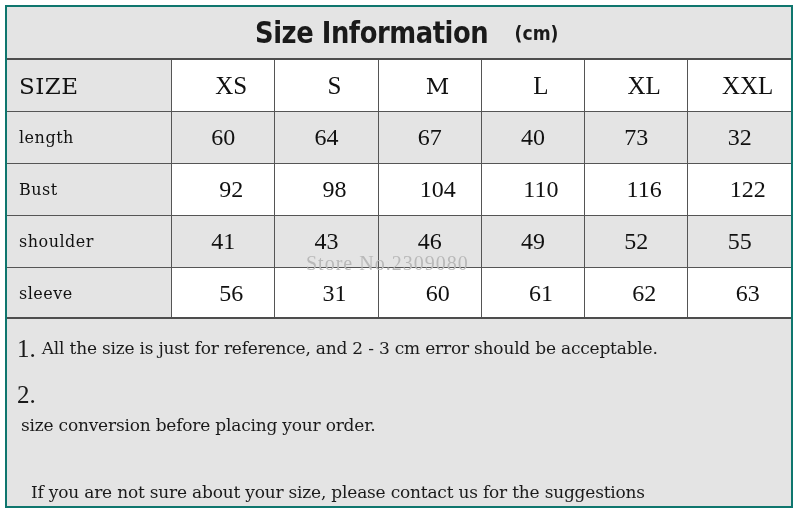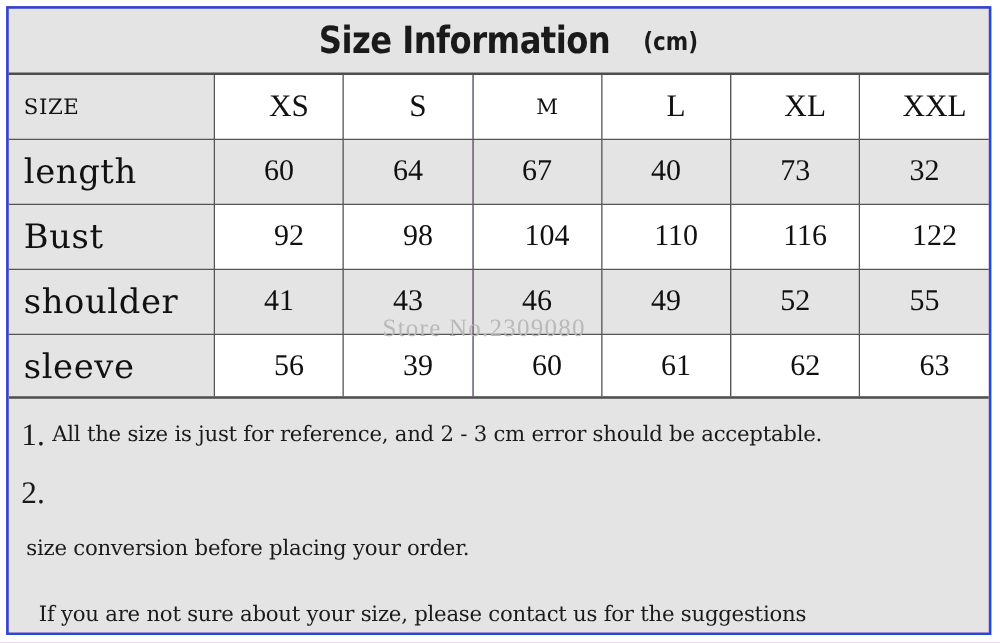--- a/index.html
+++ b/index.html
@@ -16,23 +16,23 @@
     font-family: "Liberation Serif", "DejaVu Serif", serif;
   }
 
   
   .frame {
     position: absolute;
     left: 5px;
     top: 5px;
     width: 788px;
     height: 503px;
-    border: 2px solid #1d4ed8;
+    border: 2px solid #0f766e;
     box-sizing: border-box;
-    background: #a21caf;
+    background: #0369a1;
   }
 
   
   .title-bar {
     position: absolute;
     left: 0;
     top: 0;
     right: 0;
     height: 53px;
     background: #e4e4e4;
@@ -85,39 +85,39 @@
   .size-table tr td:last-child { border-right: none; }
   .size-table tr:last-child td { border-bottom: none; }
 
   
   .size-table td.lbl {
     width: 152px;
     text-align: left;
     padding-left: 12px;
     background: #e4e4e4;
     font-family: "DejaVu Serif", serif;
-    font-size: 27px;
+    font-size: 16px;
     letter-spacing: 0.5px;
   }
   
   tr.row-gray td { background: #e4e4e4; }
   tr.row-white td { background: #ffffff; padding-left: 16px; }
   tr.row-gray td.lbl, tr.row-white td.lbl { background: #e4e4e4; }
 
   .size-table td.val {
     font-family: "Liberation Serif", "DejaVu Serif", serif;
     font-size: 24px;
   }
   .size-table td.hdr {
     font-family: "Liberation Serif", "DejaVu Serif", serif;
     font-size: 25px;
   }
   .size-table td.hdr.mono {
     font-family: "DejaVu Serif", serif;
-    font-size: 17px;
+    font-size: 23px;
   }
 
   
   .notes {
     position: absolute;
     left: 0;
     top: 310px;
     right: 0;
     bottom: 0;
     background: #e4e4e4;
@@ -136,21 +136,21 @@
   }
   .note-num {
     font-family: "Liberation Serif", "DejaVu Serif", serif;
     font-size: 25px;
     margin-right: 6px;
     line-height: 1.0;
   }
   .note-text { letter-spacing: -0.2px; }
   .note-1  { height: 47px; align-items: center; }
   .note-2a { height: 45px; align-items: center; }
-  .note-2b { height: 45px; align-items: center; padding-left: 4px; }
+  .note-2b { height: 45px; padding-left: 4px; }
   .note-3  { height: 60px; align-items: center; padding-left: 14px; }
 
   
   .watermark {
     position: absolute;
     left: 299px;
     top: 245px;
     font-family: "Liberation Serif", "DejaVu Serif", serif;
     font-size: 20px;
     color: #b9b9b9;
@@ -208,21 +208,21 @@
           <td class="val">43</td>
           <td class="val">46</td>
           <td class="val">49</td>
           <td class="val">52</td>
           <td class="val">55</td>
         </tr>
 
         <tr class="row-white">
           <td class="lbl">sleeve</td>
           <td class="val">56</td>
-          <td class="val">39</td>
+          <td class="val">31</td>
           <td class="val">60</td>
           <td class="val">61</td>
           <td class="val">62</td>
           <td class="val">63</td>
         </tr>
       </tbody>
     </table>
 
     <div class="watermark">Store No.2309080</div>
 

